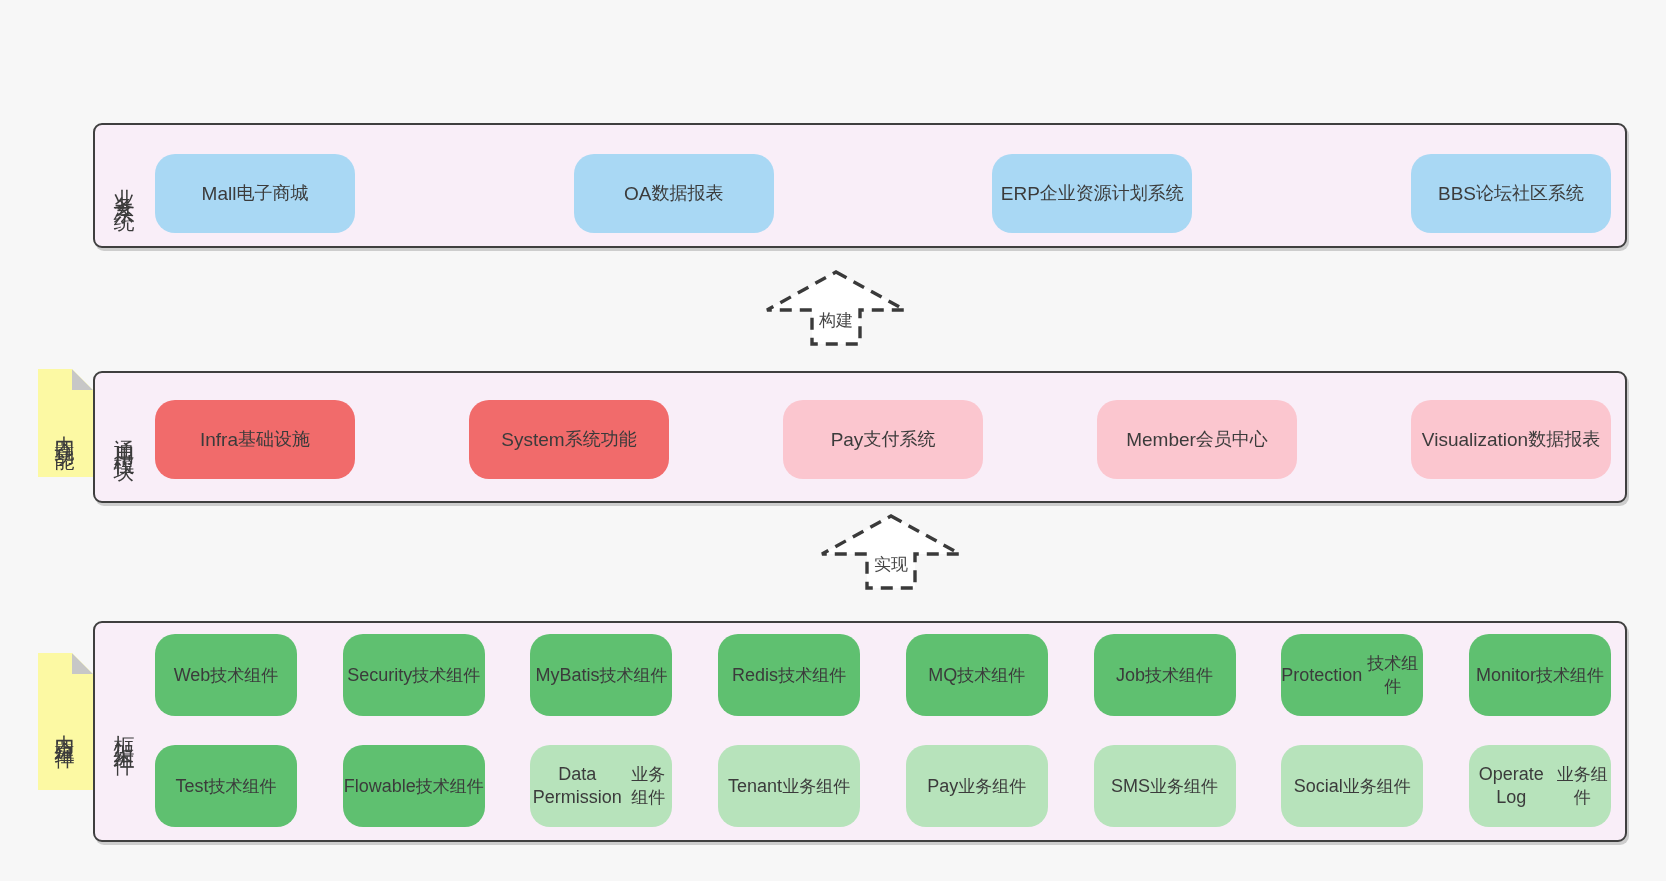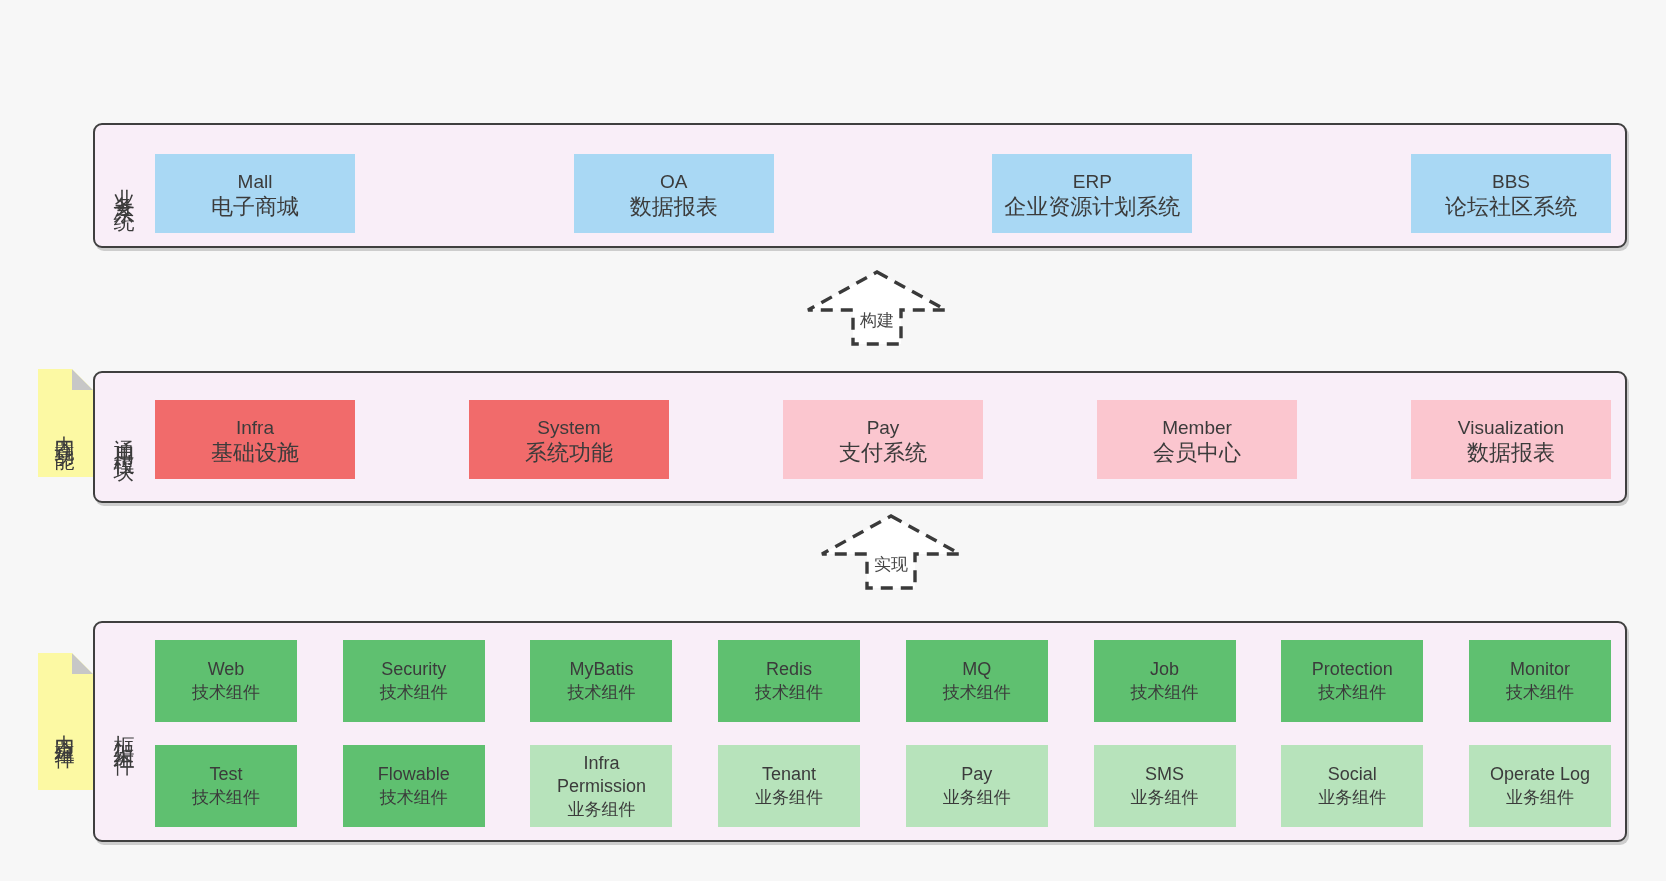--- a/index.html
+++ b/index.html
@@ -19,50 +19,50 @@
   .band-2{top:371px;height:132px}
   .band-3{top:621px;height:221px}
 
   .band-label{position:absolute;left:15px;top:50%;transform:translateY(-50%);
         writing-mode:vertical-lr;text-orientation:upright;
         font-size:21px;letter-spacing:7px;color:var(--text);white-space:nowrap}
 
   .row{position:absolute;left:60px;right:14px;display:flex;justify-content:space-between}
   .band-1 .row{top:29px}
   .band-2 .row{top:27px}
-  .band-3 .row-a{top:17px}
+  .band-3 .row-a{top:11px}
   .band-3 .row-b{top:122px}
 
-  .card{border-radius:0;display:flex;flex-direction:column;justify-content:center;
+  .card{border-radius:20px;display:flex;flex-direction:row;justify-content:center;
         align-items:center;text-align:center}
   .band-1 .card,.band-2 .card{width:200px;height:79px}
   .band-3 .card{width:142px;height:82px}
   .card-title{font-size:19px;line-height:25px}
-  .card-sub{font-size:22px;line-height:25px}
+  .card-sub{font-size:18px;line-height:25px}
   .band-3 .card-title{font-size:18px;line-height:23px;max-width:120px}
   .band-3 .card-sub{font-size:17px;line-height:23px}
 
   .card[data-variant="blue"]{background:var(--blue)}
   .card[data-variant="red"]{background:var(--red)}
   .card[data-variant="pink"]{background:var(--pink)}
   .card[data-variant="green"]{background:var(--green)}
   .card[data-variant="green-light"]{background:var(--green-light)}
 
   .note{position:absolute;left:38px;width:55px;background:var(--note-yellow);
         clip-path:polygon(0 0,calc(100% - 21px) 0,100% 21px,100% 100%,0 100%)}
   .note-2{top:369px;height:108px}
   .note-3{top:653px;height:137px}
   .note-fold{position:absolute;top:0;right:0;width:21px;height:21px;
         background:var(--fold-gray);clip-path:polygon(0 0,100% 100%,0 100%)}
   .note-text{position:absolute;left:50%;top:50%;transform:translate(-50%,-47%);
         writing-mode:vertical-lr;text-orientation:upright;
         font-size:20px;letter-spacing:5px;white-space:nowrap;margin-top:6px}
 
   .arrow{position:absolute;width:150px;height:80px}
-  .arrow-1{left:802px;top:268px}
+  .arrow-1{left:761px;top:268px}
   .arrow-2{left:816px;top:512px}
   .arrow svg{display:block;width:150px;height:80px;overflow:visible}
   .arrow polygon{fill:#ffffff;stroke:var(--arrow);stroke-width:3.4;
         stroke-dasharray:12 8;stroke-linejoin:miter}
   .arrow-label{position:absolute;left:50%;top:41px;transform:translateX(-50%);
         font-size:17px;color:#474747;white-space:nowrap;background:#fff;padding:0 2px}
 </style>
 </head>
 <body>
 
@@ -174,21 +174,21 @@
     <div class="row row-b">
       <div class="card" data-variant="green">
         <div class="card-title">Test</div>
         <div class="card-sub">技术组件</div>
       </div>
       <div class="card" data-variant="green">
         <div class="card-title">Flowable</div>
         <div class="card-sub">技术组件</div>
       </div>
       <div class="card" data-variant="green-light">
-        <div class="card-title">Infra Permission</div>
+        <div class="card-title">Data Permission</div>
         <div class="card-sub">业务组件</div>
       </div>
       <div class="card" data-variant="green-light">
         <div class="card-title">Tenant</div>
         <div class="card-sub">业务组件</div>
       </div>
       <div class="card" data-variant="green-light">
         <div class="card-title">Pay</div>
         <div class="card-sub">业务组件</div>
       </div>

